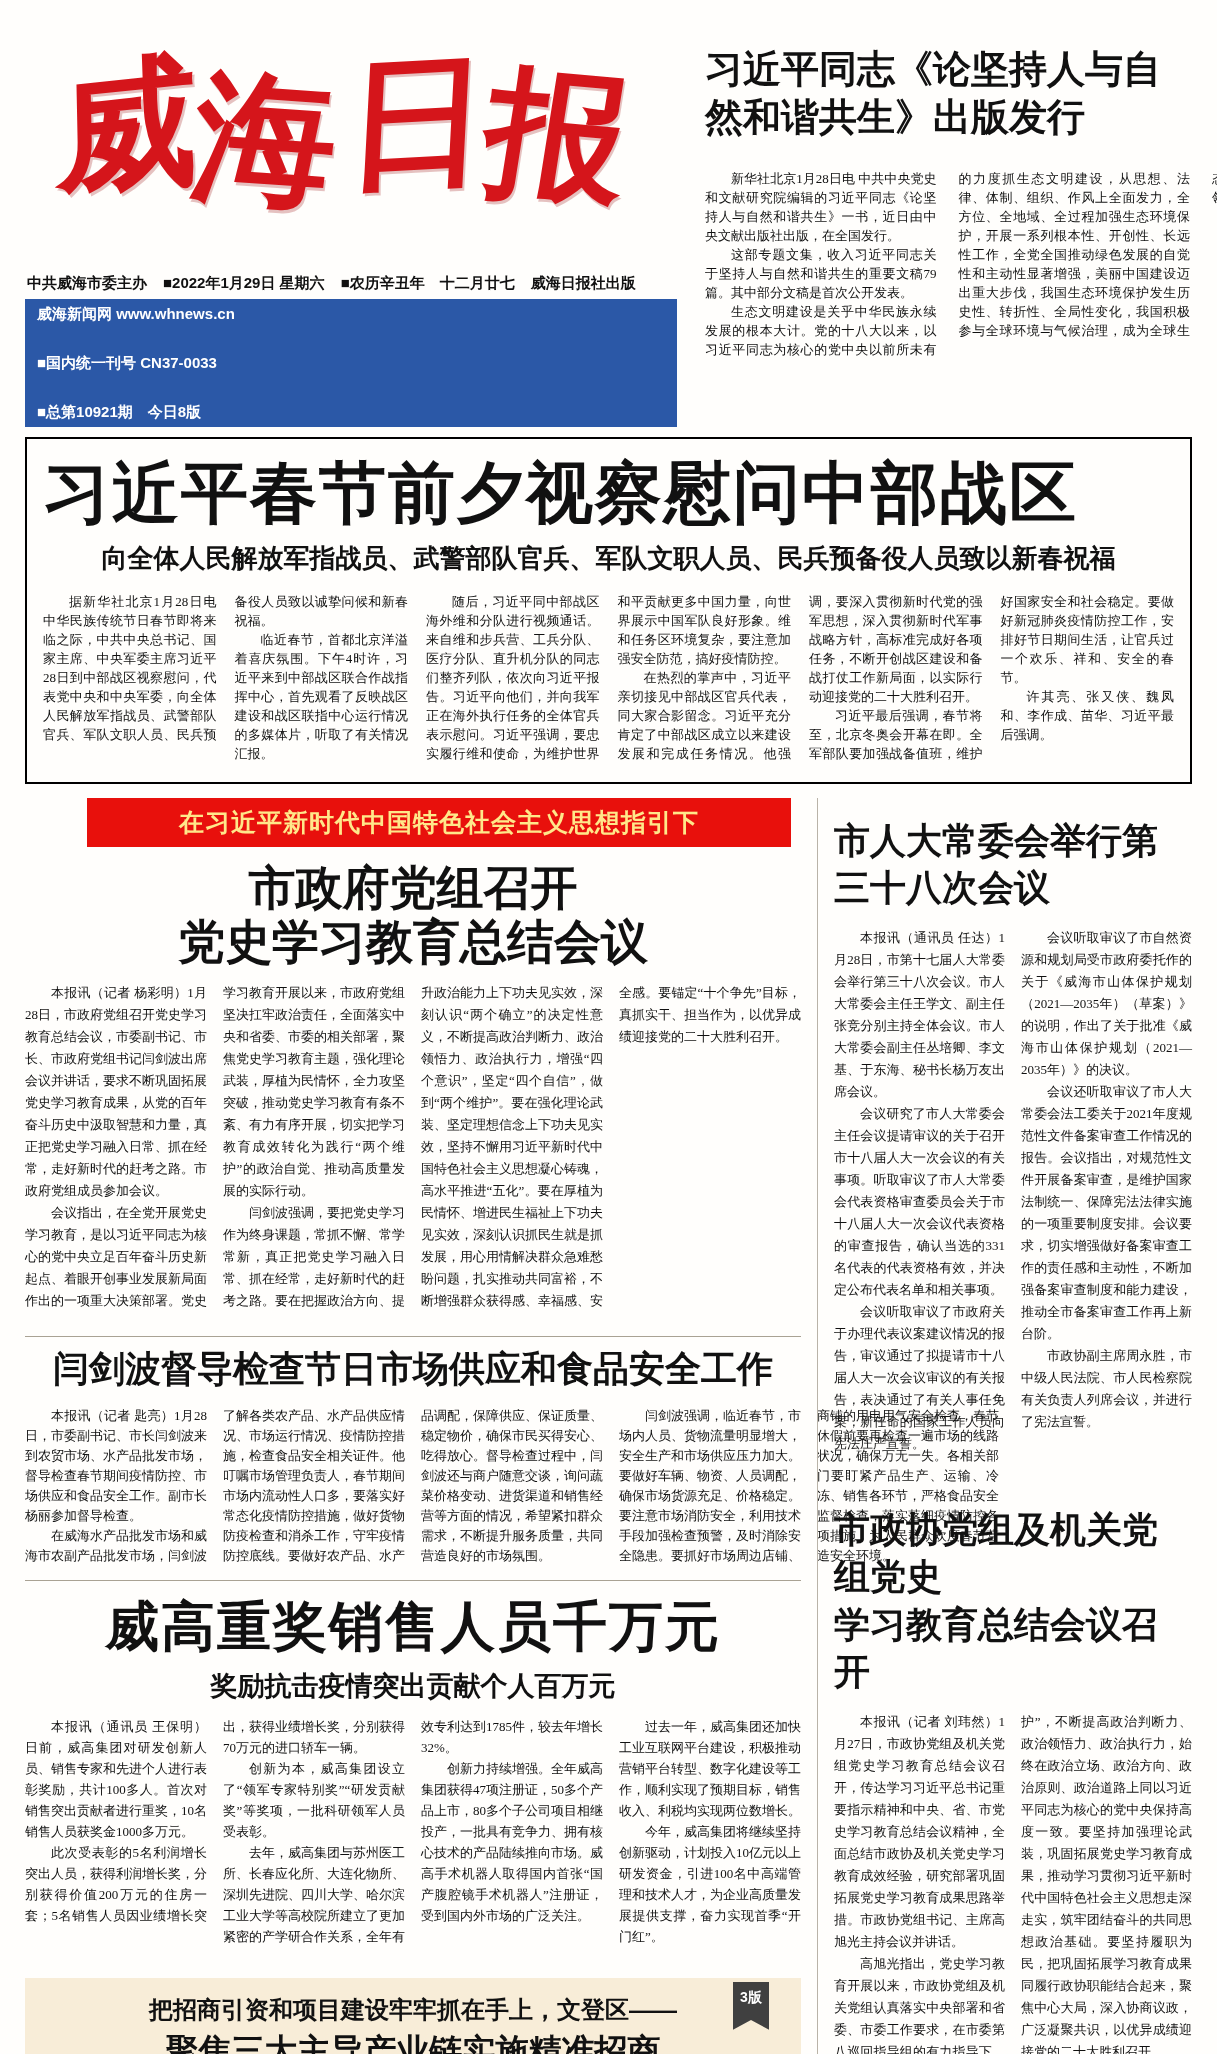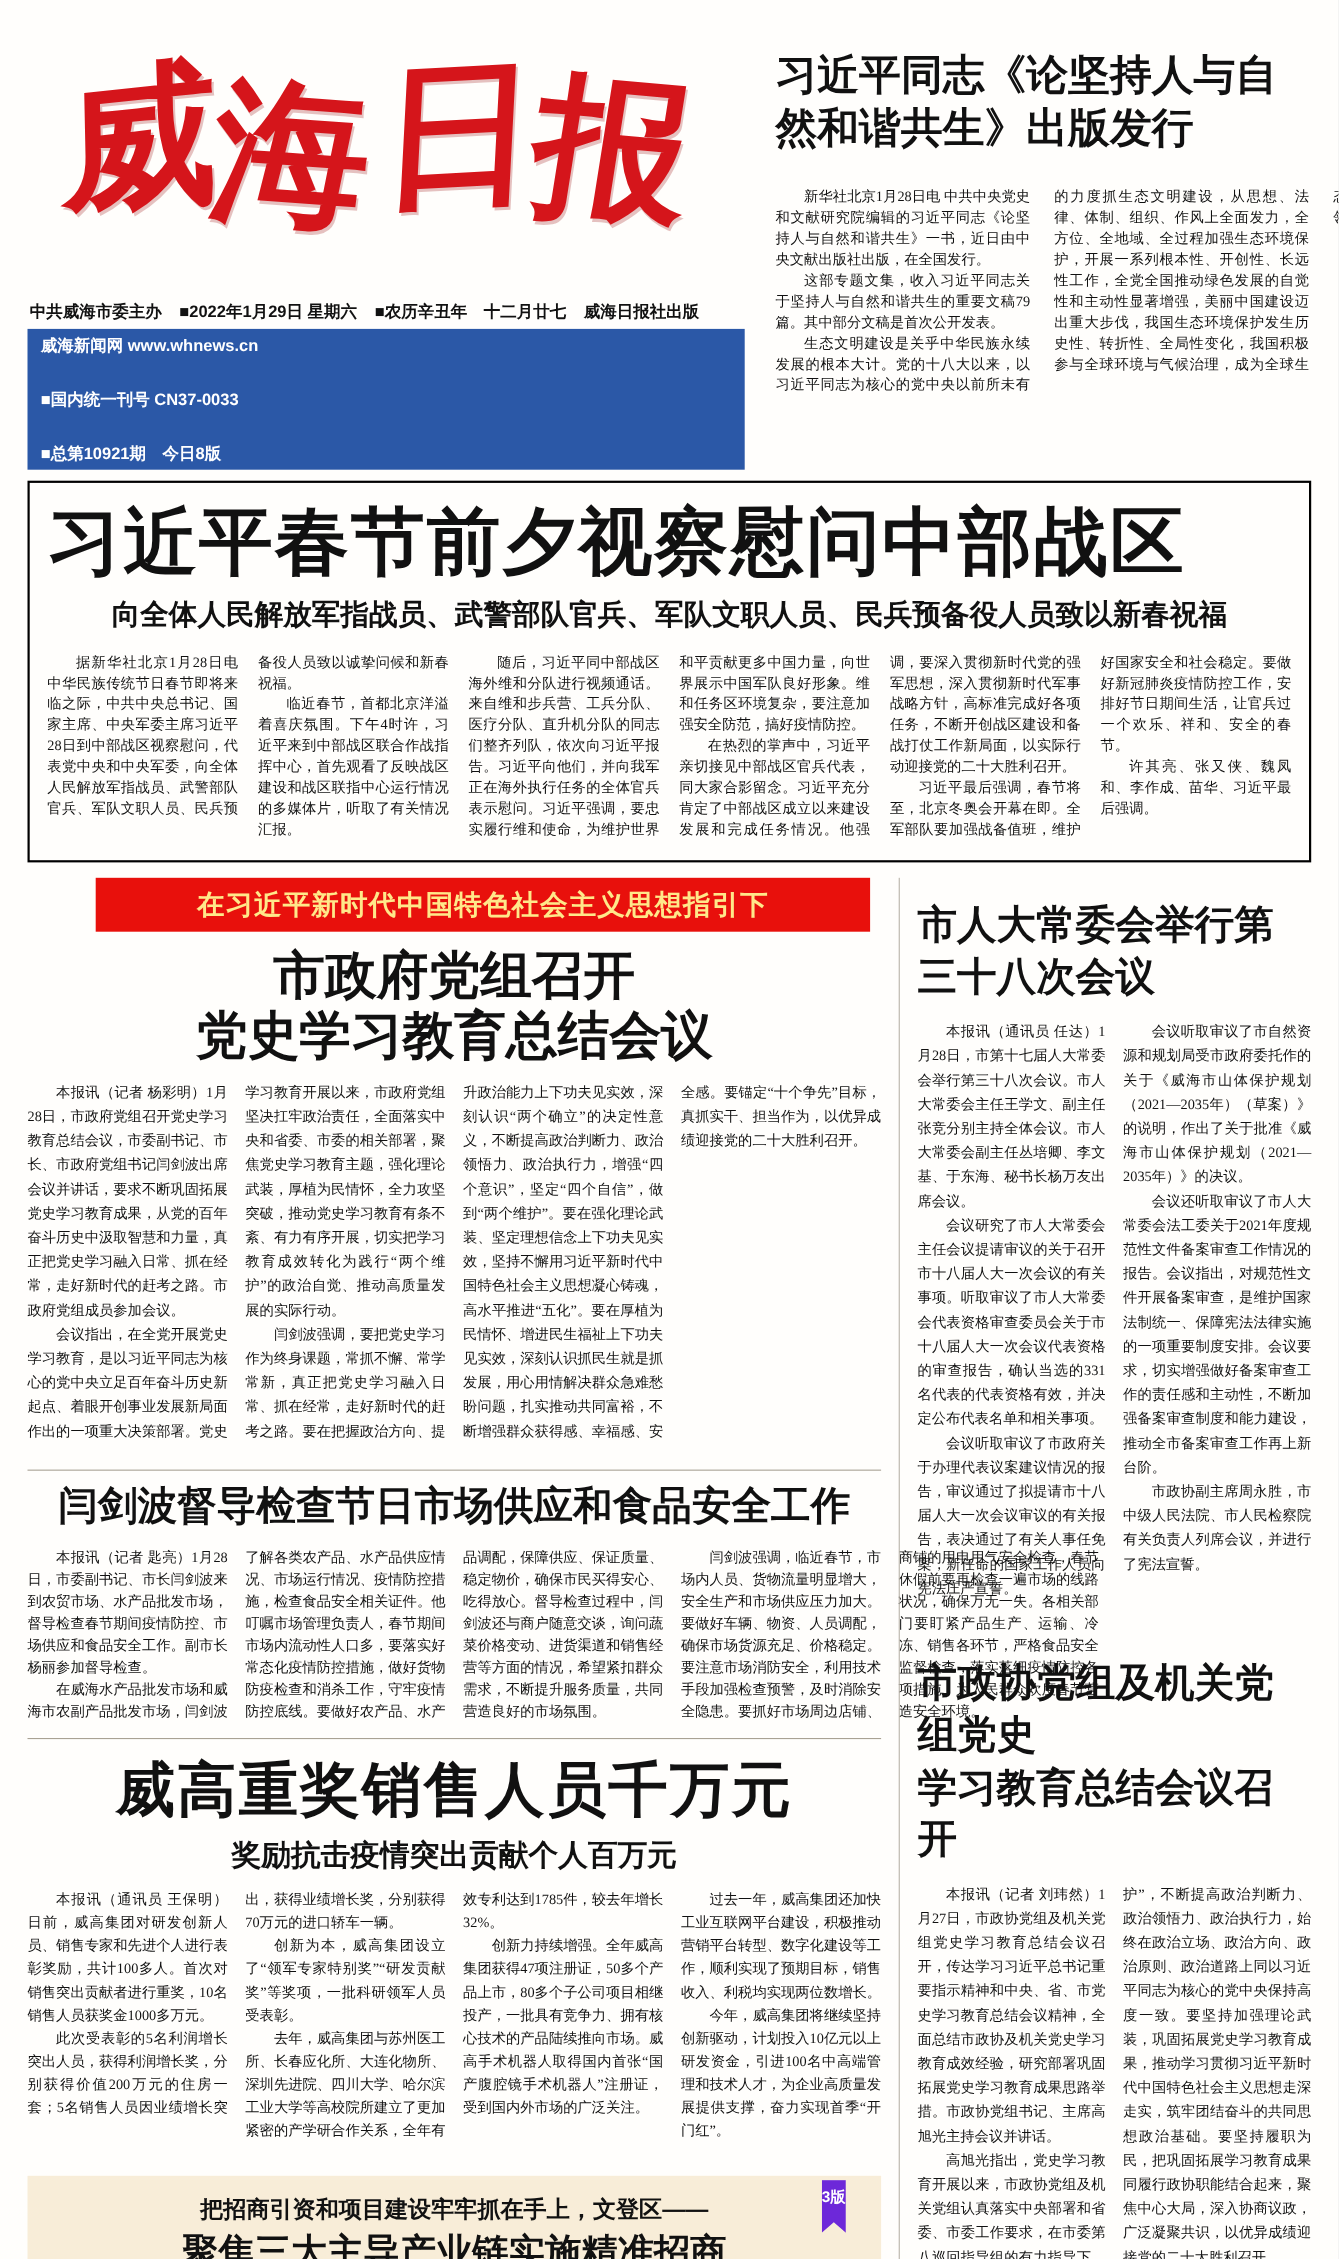--- a/index.html
+++ b/index.html
@@ -43,24 +43,24 @@
   .gov-body{columns:4;column-gap:16px;height:345px;line-height:22px;}
   .rule{border:0;border-top:1px solid #a9a294;margin:9px 0 8px;}
   .yan-headline{text-align:center;font-size:36px;font-weight:900;margin:4px 0 12px;letter-spacing:0;}
   .yan-body{columns:4;column-gap:16px;height:165px;line-height:20px;}
   .weigao-headline{text-align:center;font-size:54px;font-weight:900;margin:10px 0 4px;letter-spacing:2px;}
   .weigao-subhead{text-align:center;font-size:27px;font-weight:700;
     font-family:Liberation Sans, sans-serif;margin:0 0 12px;}
   .weigao-body{columns:4;column-gap:16px;height:250px;line-height:21px;}
   
   .promo{background:#f8edd8;margin-top:12px;padding:14px 10px 16px;position:relative;}
-  .promo-kicker{text-align:center;font-size:21px;font-weight:700;
+  .promo-kicker{text-align:center;font-size:24px;font-weight:700;
     font-family:"Liberation Sans","DejaVu Sans",sans-serif;margin:2px 0;}
   .promo-headline{text-align:center;font-size:33px;font-weight:900;margin:3px 0 9px;}
-  .ribbon{position:absolute;top:4px;right:32px;width:22px;height:48px;background:#6d28d9;color:#fff;
+  .ribbon{position:absolute;top:4px;right:32px;width:36px;height:48px;background:#404040;color:#fff;
     font-family:"Liberation Sans","DejaVu Sans",sans-serif;font-size:14px;font-weight:700;
     text-align:center;padding-top:7px;box-sizing:border-box;
     clip-path:polygon(0 0,100% 0,100% 100%,50% 80%,0 100%);}
   
   .side-headline{font-size:36px;font-weight:900;line-height:1.32;margin:20px 0 14px;}
   .renda-body{columns:2;column-gap:16px;height:558px;line-height:22px;}
   .zx-headline{margin-top:22px;}
   .zx-body{columns:2;column-gap:16px;height:560px;line-height:22px;overflow:hidden;}
 </style>
 </head>

